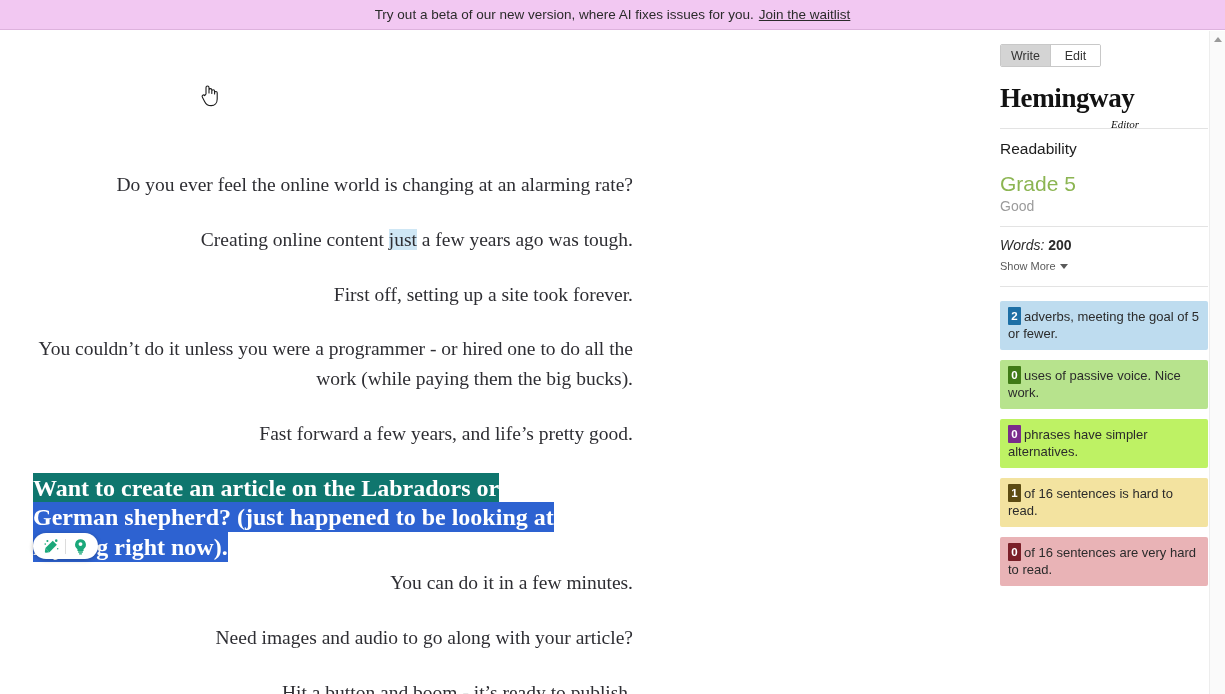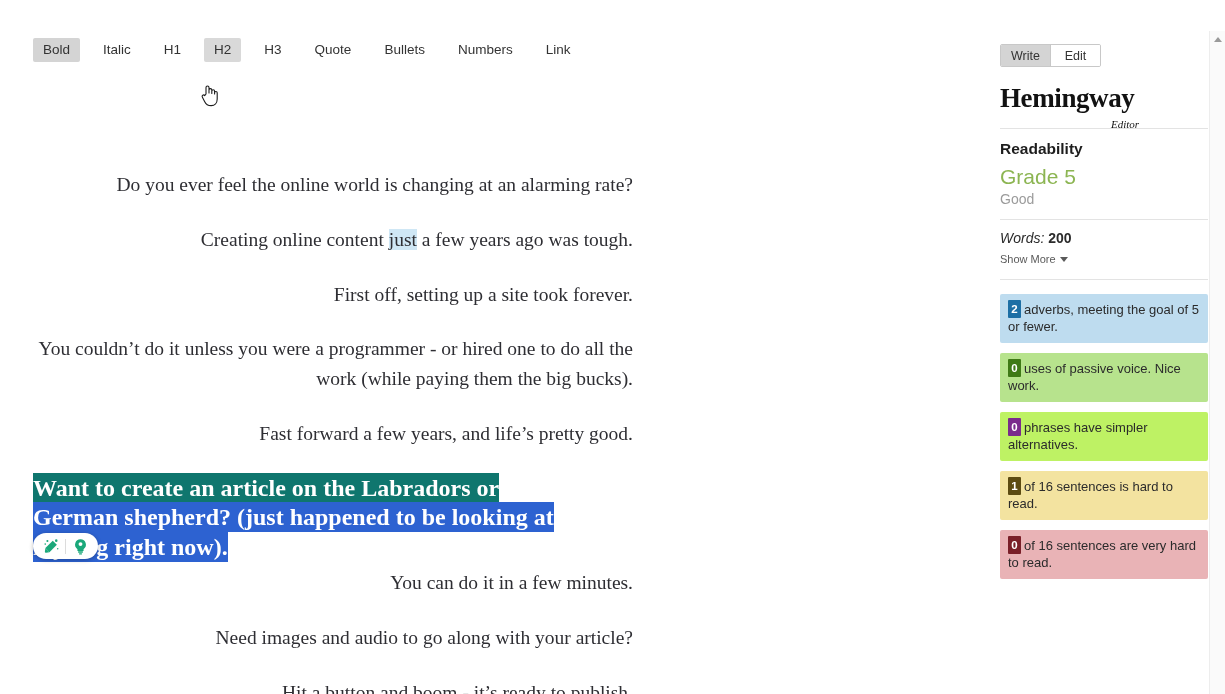--- a/index.html
+++ b/index.html
@@ -211,23 +211,23 @@
     color: #121212;
     margin-top: 23px;
   }
 
   .readability-block {
     padding: 11px 0 12px 0;
     border-bottom: 1px solid #e3e3e3;
   }
   .readability-title {
     font-size: 15.5px;
-    font-weight: bold;
+    font-weight: normal;
     color: #1d1d1d;
-    margin-bottom: 6px;
+    margin-bottom: 13px;
   }
   .grade {
     font-size: 21px;
     color: #8cb552;
     line-height: 25px;
   }
   .grade-label {
     font-size: 14px;
     color: #9b9b9b;
     margin-top: 2px;
@@ -303,34 +303,27 @@
     border-left: 4px solid transparent;
     border-right: 4px solid transparent;
     border-bottom: 5px solid #9a9a9a;
   }
 </style>
 </head>
 <body>
 
 <div id="app">
 
+  <div class="promo-banner" style="background: rgb(242, 200, 242);">
+    <span>Try out a beta of our new version, where AI fixes issues for you.</span>
+    <a class="promo-link" href="#">Join the waitlist</a>
+  </div>
 
   <div class="editor-pane">
 
-    <div class="format-toolbar">
-      <button class="fmt-btn active">Bold</button>
-      <button class="fmt-btn">Italic</button>
-      <button class="fmt-btn">H1</button>
-      <button class="fmt-btn hovered">H2</button>
-      <button class="fmt-btn">H3</button>
-      <button class="fmt-btn">Quote</button>
-      <button class="fmt-btn">Bullets</button>
-      <button class="fmt-btn">Numbers</button>
-      <button class="fmt-btn">Link</button>
-    </div>
 
     <svg class="cursor-hand" viewBox="0 0 20 24">
       <path d="M7 11 V4.5 a1.5 1.5 0 0 1 3 0 V10 V7 a1.4 1.4 0 0 1 2.8 0 V10.5 V8.2 a1.4 1.4 0 0 1 2.8 0 V11 V9.8 a1.3 1.3 0 0 1 2.6 0 V16 c0 4-2.5 6.6-6 6.6 -3.6 0-5.6-2-6.6-4.2 L3.4 14.2 a1.4 1.4 0 0 1 2.3-1.6 Z" fill="#ffffff" stroke="#1c1c1c" stroke-width="1.1" stroke-linejoin="round"></path>
     </svg>
 
     <div class="doc">
       <p class="first">Do you ever feel the online world is changing at an alarming rate?</p>
 
       <p><span>Creating online content </span><span class="hl-adverb" style="background: rgb(207, 231, 245);">just</span><span> a few years ago was tough.</span></p>
 

